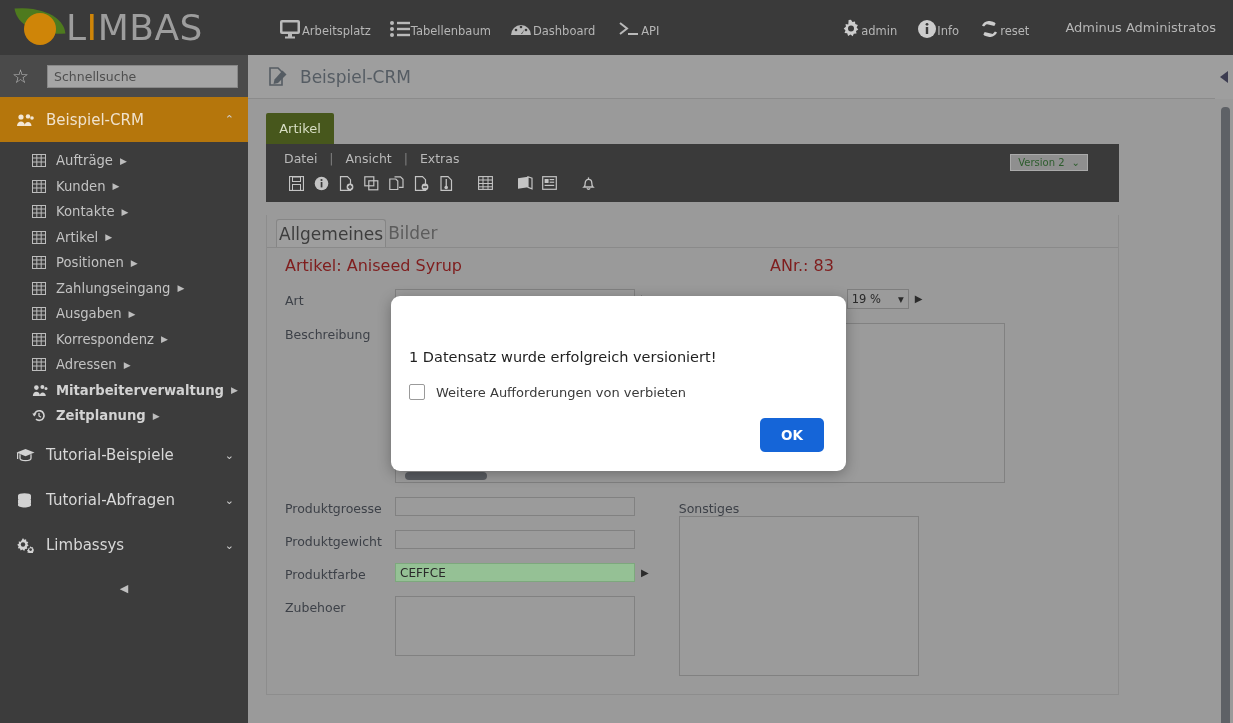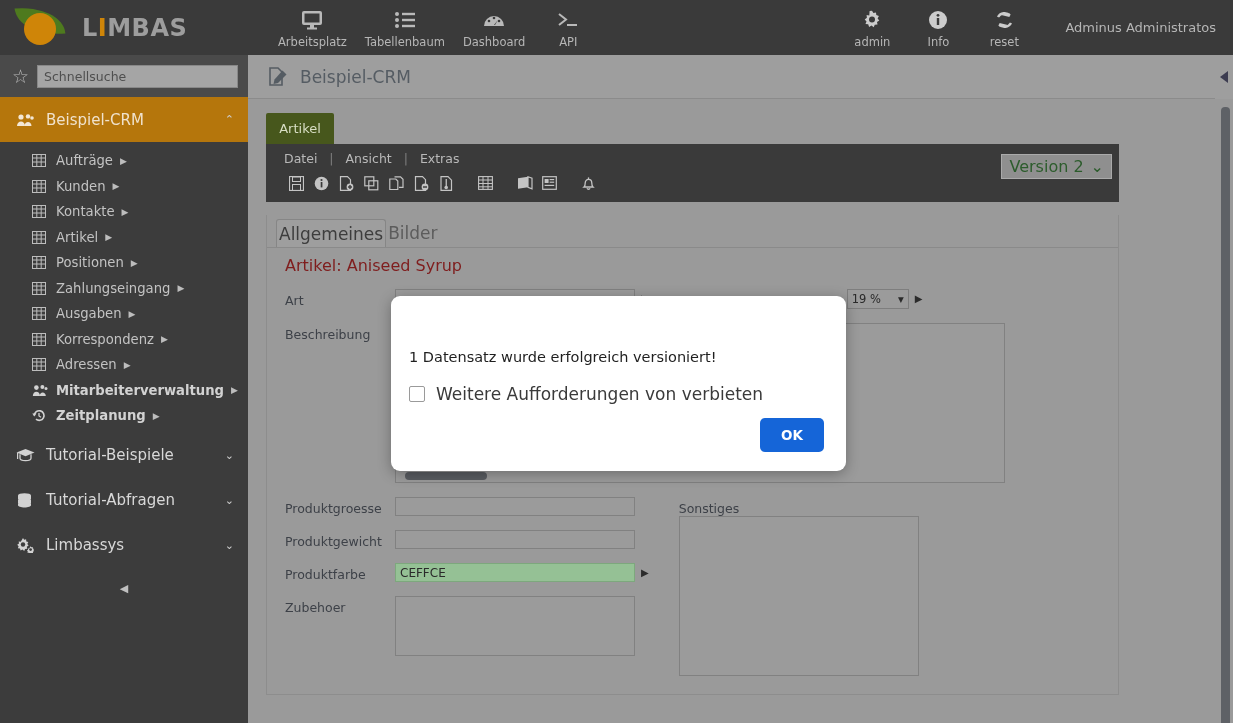--- a/index.html
+++ b/index.html
@@ -23,28 +23,28 @@
     position: absolute; left: 2px; top: 1px; width: 48px; height: 30px;
     border-radius: 0 100% 0 100%;
     background: #4e7a1e;
     transform: rotate(-6deg);
   }
   .logo-ball {
     position: absolute; left: 10px; top: 8px; width: 32px; height: 32px;
     border-radius: 50%; background: #cf8508;
   }
   .logo-text {
-    margin-left: 16px; font-size: 24px; letter-spacing: .5px;
-    color: #9d9d9d; font-weight: bold;
+    margin-left: 0; font-size: 36px; letter-spacing: .5px;
+    color: #9d9d9d; font-weight: normal;
   }
   .logo-text .hl { color: #cf8508; }
 
   .topnav { display: flex; align-items: flex-start; gap: 2px; margin-left: 20px; }
   .topnav-item, .topright-item {
-    display: flex; flex-direction: column; align-items: center; justify-content: center;
+    display: flex; flex-direction: row; align-items: center; justify-content: center;
     min-width: 66px; padding: 4px 8px 2px; color: #b9b9b9; cursor: pointer;
   }
   .topnav-item .ic, .topright-item .ic { height: 22px; display: flex; align-items: center; }
   .topnav-item .lbl, .topright-item .lbl { font-size: 11.5px; margin-top: 4px; color: #b6b6b6; }
   .topright { position: absolute; right: 0; top: 0; height: 55px; display: flex; align-items: center; }
   .username { font-size: 13px; color: #b6b6b6; margin: 0 17px 0 28px; }
 
   
   .sidebar {
     position: absolute; top: 55px; left: 0; width: 248px; height: 668px;
@@ -52,20 +52,21 @@
   }
   .searchrow {
     height: 42px; display: flex; align-items: center; gap: 8px;
     padding: 0 10px 0 12px; background: #4a4a4a;
   }
   .star-icon { color: #b9b9b9; font-size: 19px; line-height: 1; cursor: pointer; }
   .quicksearch {
     flex: 1; height: 23px; border: 1px solid #888; background: #a5a5a5;
     font-size: 12.5px; color: #3b3b3b; padding: 0 6px; outline: none;
     font-family: inherit;
+    margin-left: 10px;
   }
   .quicksearch::placeholder { color: #4f4f4f; }
 
   .group-head {
     display: flex; align-items: center; height: 45px; padding: 0 14px 0 16px;
     color: #d8d8d8; font-size: 15px; cursor: pointer;
   }
   .group-head.active { background: #b5760c; color: #f0e2cd; }
   .group-head .gicon { width: 30px; font-size: 15px; color: #d2d2d2; display: flex; align-items: center; }
   .group-head.active .gicon { color: #f3e7d5; }
@@ -131,23 +132,23 @@
   .menu-row { font-size: 12.5px; color: #b9b9b9; }
   .menu-row span.mi { cursor: pointer; }
   .menu-row span.sep { margin: 0 8px; color: #7e7e7e; }
   .icon-row { margin-top: 7px; display: flex; align-items: center; color: #c4c4c4; }
   .icon-row .ti {
     width: 25px; height: 20px; display: flex; align-items: center; justify-content: center;
     cursor: pointer;
   }
   .icon-row .gap { width: 14px; }
   .version-select {
-    position: absolute; right: 7px; top: 10px;
+    position: absolute; right: 31px; top: 10px;
     background: #8f8f8f; border: 1px solid #aaa; color: #2c5c2c;
-    font-size: 16px; padding: 2px 7px; display: flex; align-items: center; gap: 7px;
+    font-size: 10px; padding: 2px 7px; display: flex; align-items: center; gap: 7px;
     cursor: pointer; font-family: inherit;
   }
 
   .formcard {
     margin-top: 13px; width: 853px; background: #9a9a9a;
     border: 1px solid #8d8d8d; border-top: none;
   }
   .tabs-row { display: flex; align-items: flex-end; height: 32px; padding-left: 9px; }
   .ftab {
     height: 28px; display: flex; align-items: center; padding: 0 2px;
@@ -208,21 +209,21 @@
     z-index: 50; padding: 0 18px;
   }
   .modal-msg {
     font-size: 14.5px; color: #1f1f1f; padding-top: 53px;
   }
   .modal-check { display: flex; align-items: center; gap: 11px; margin-top: 19px; }
   .checkbox {
     width: 16px; height: 16px; border: 1px solid #9a9a9a; background: #fff; border-radius: 2px;
     cursor: pointer;
   }
-  .modal-check-label { font-size: 17px; color: #3a3a3a; }
+  .modal-check-label { font-size: 13px; color: #3a3a3a; }
   .modal-ok {
     position: absolute; right: 22px; bottom: 19px;
     background: #1565d8; color: #fff; font-size: 13.5px; font-weight: bold;
     border: none; border-radius: 5px; padding: 9px 21px; cursor: pointer;
     font-family: inherit;
   }
   svg { display: block; }
 </style>
 </head>
 <body>
@@ -648,20 +649,24 @@
       <div class="formcard">
         <div class="tabs-row">
           <div class="ftab active">Allgemeines</div>
           <div class="ftab">Bilder</div>
         </div>
 
         <div class="record-head">
           <span class="rtitle">
             <b>Artikel:</b>
             <span>Aniseed Syrup</span>
+          </span>
+          <span class="anr">
+            <span>ANr.:</span>
+            <span>83</span>
           </span>
         </div>
 
         <div class="field-area">
 
           <div class="frow">
             <div class="flabel">Art</div>
             <input class="finput" type="text" value="" style="">
             <span class="arrow-btn">▶</span>
             <div style="width:140px"></div>

